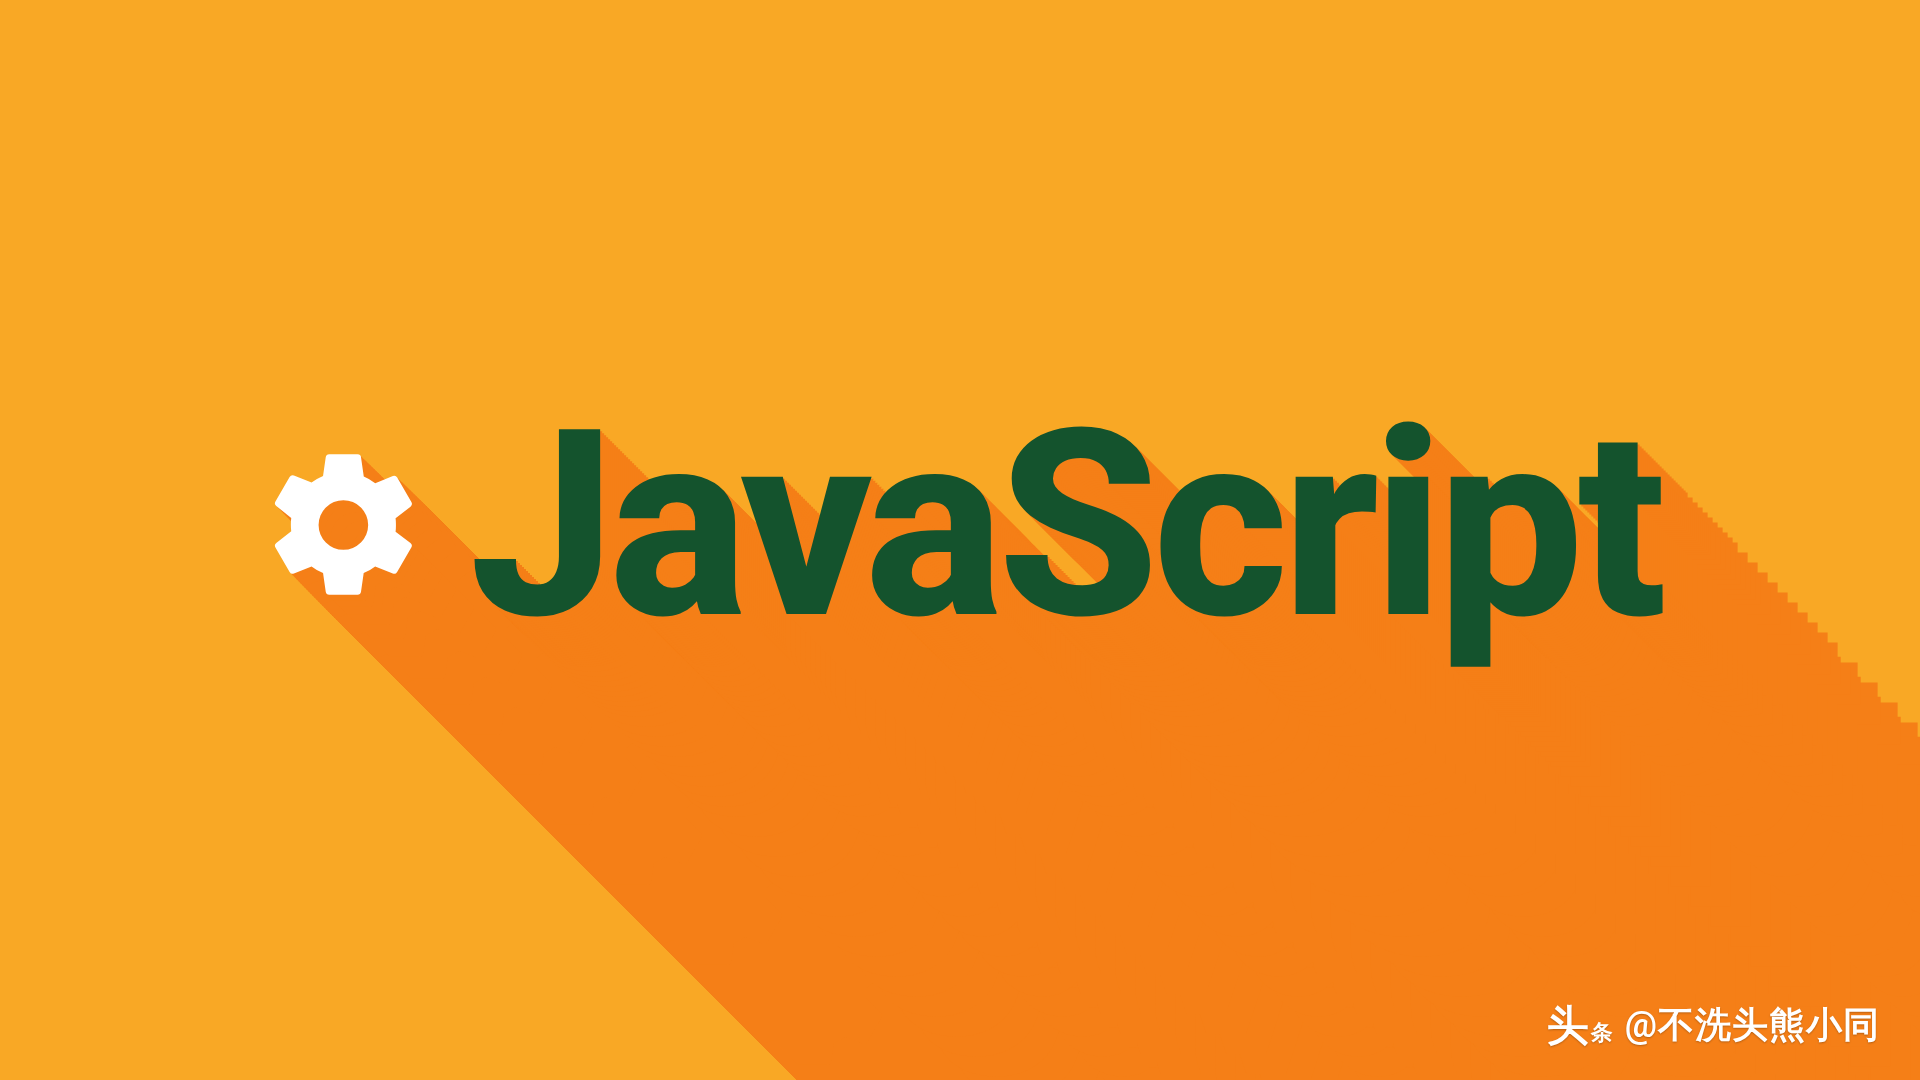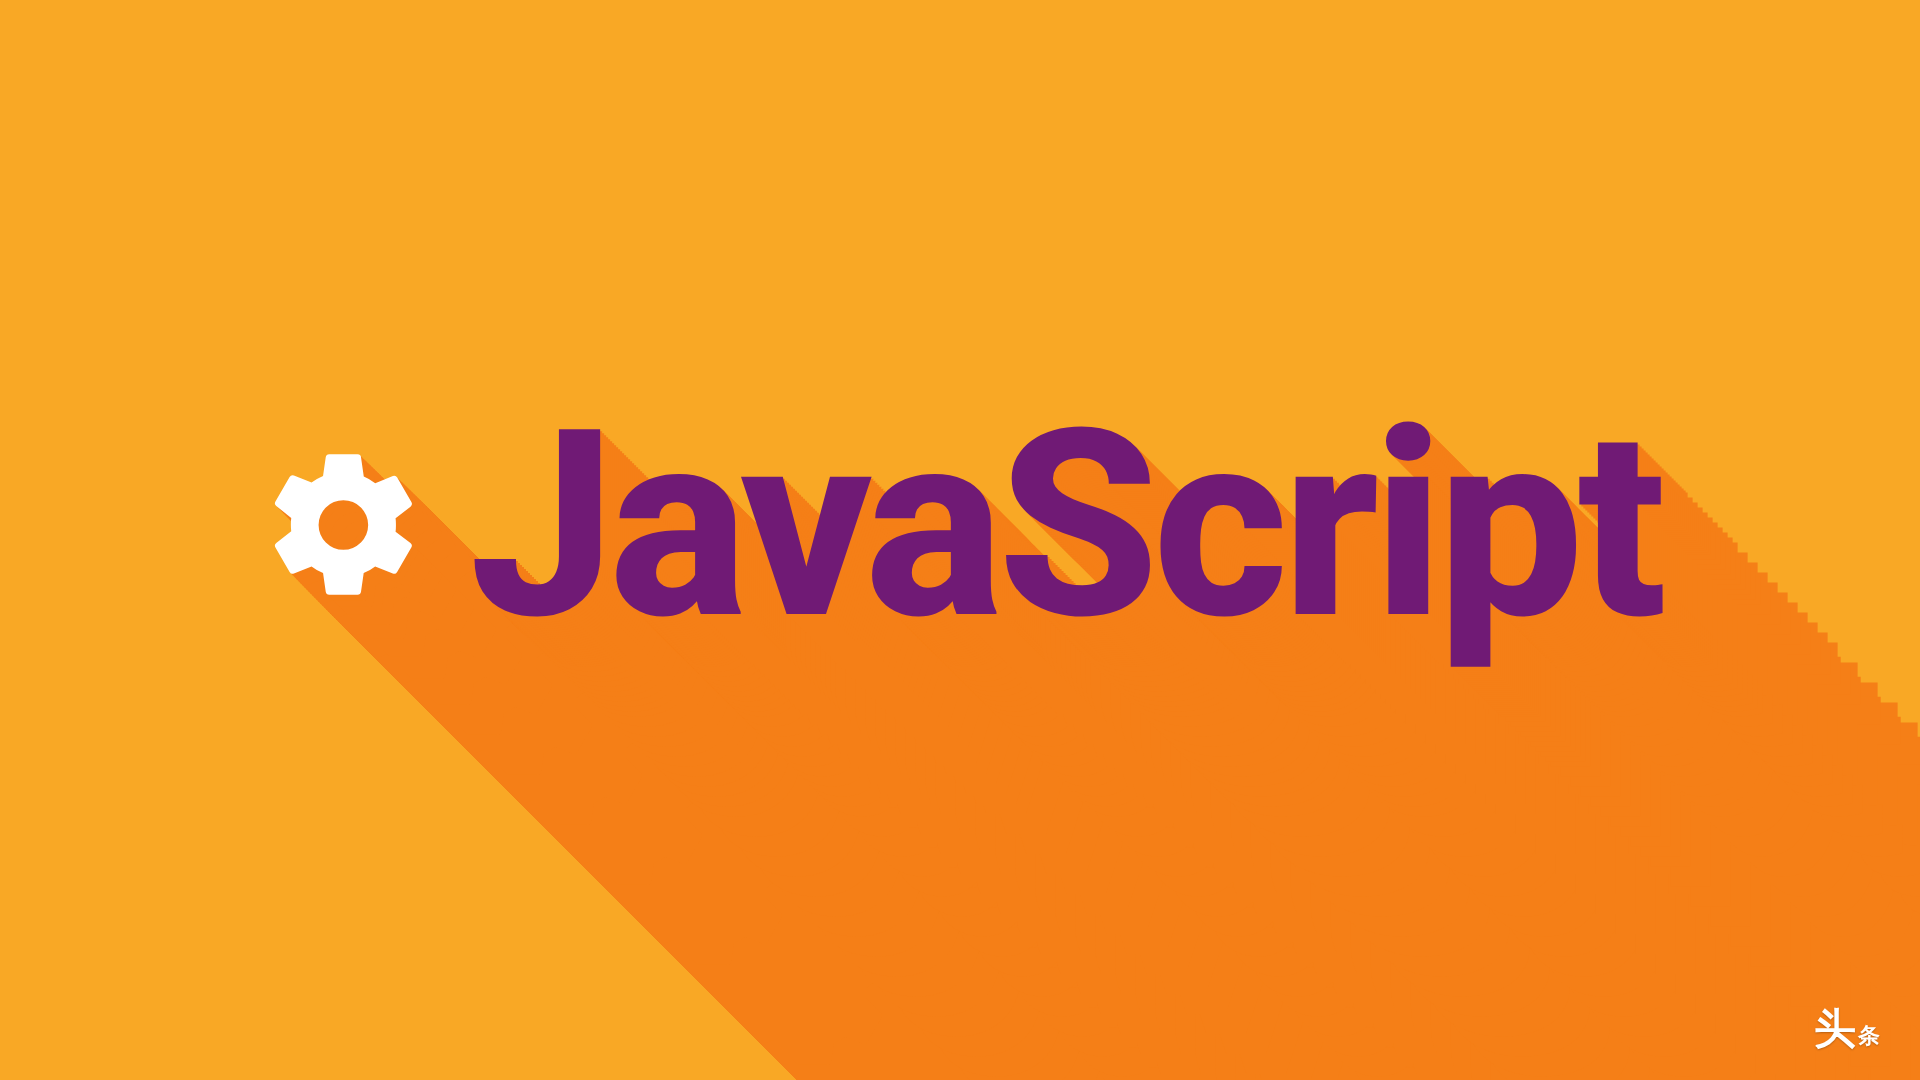--- a/index.html
+++ b/index.html
@@ -41,21 +41,21 @@
   .title-wrap {
     position: relative;
   }
   .title-fg {
     position: relative;
     white-space: nowrap;
     font-weight: 800;
     font-size: 260px;
     line-height: 1;
     letter-spacing: -6px;
-    color: #701a75;
+    color: #14532d;
   }
   
   .title-fg.shadowed {
     text-shadow:
       2px 2px 0 #f57f17, 4px 4px 0 #f57f17, 6px 6px 0 #f57f17, 8px 8px 0 #f57f17,
       10px 10px 0 #f57f17,12px 12px 0 #f57f17,14px 14px 0 #f57f17,16px 16px 0 #f57f17,
       18px 18px 0 #f57f17,20px 20px 0 #f57f17,22px 22px 0 #f57f17,24px 24px 0 #f57f17,
       26px 26px 0 #f57f17,28px 28px 0 #f57f17,30px 30px 0 #f57f17,32px 32px 0 #f57f17,
       34px 34px 0 #f57f17,36px 36px 0 #f57f17,38px 38px 0 #f57f17,40px 40px 0 #f57f17,
       42px 42px 0 #f57f17,44px 44px 0 #f57f17,46px 46px 0 #f57f17,48px 48px 0 #f57f17,
@@ -129,14 +129,15 @@
       <div class="title-fg shadowed">JavaScript</div>
     </div>
 
   </div>
 
   <div class="watermark">
     <span class="wm-badge">
       <span class="big">头</span>
       <span class="small">条</span>
     </span>
+    <span class="wm-text">@不洗头熊小同</span>
   </div>
 </div>
 
 </body></html>

